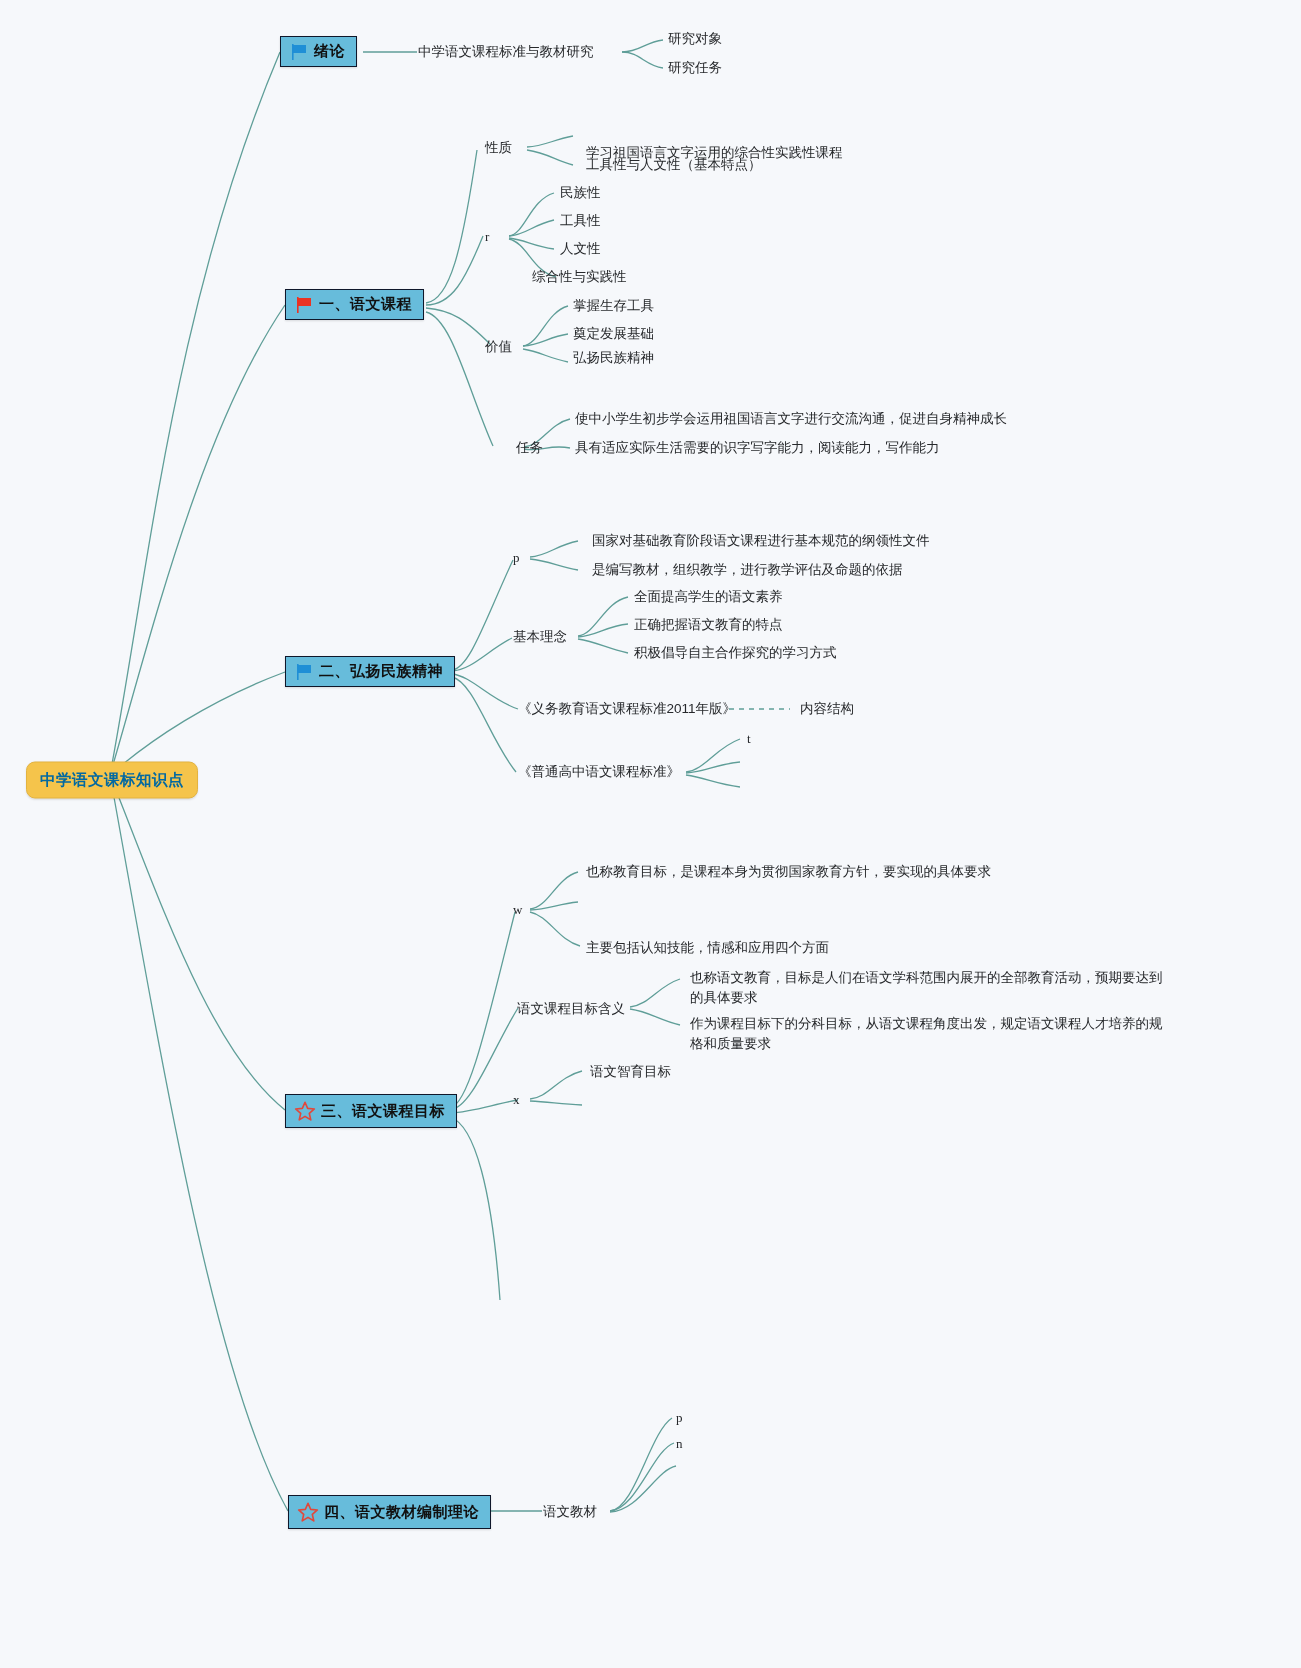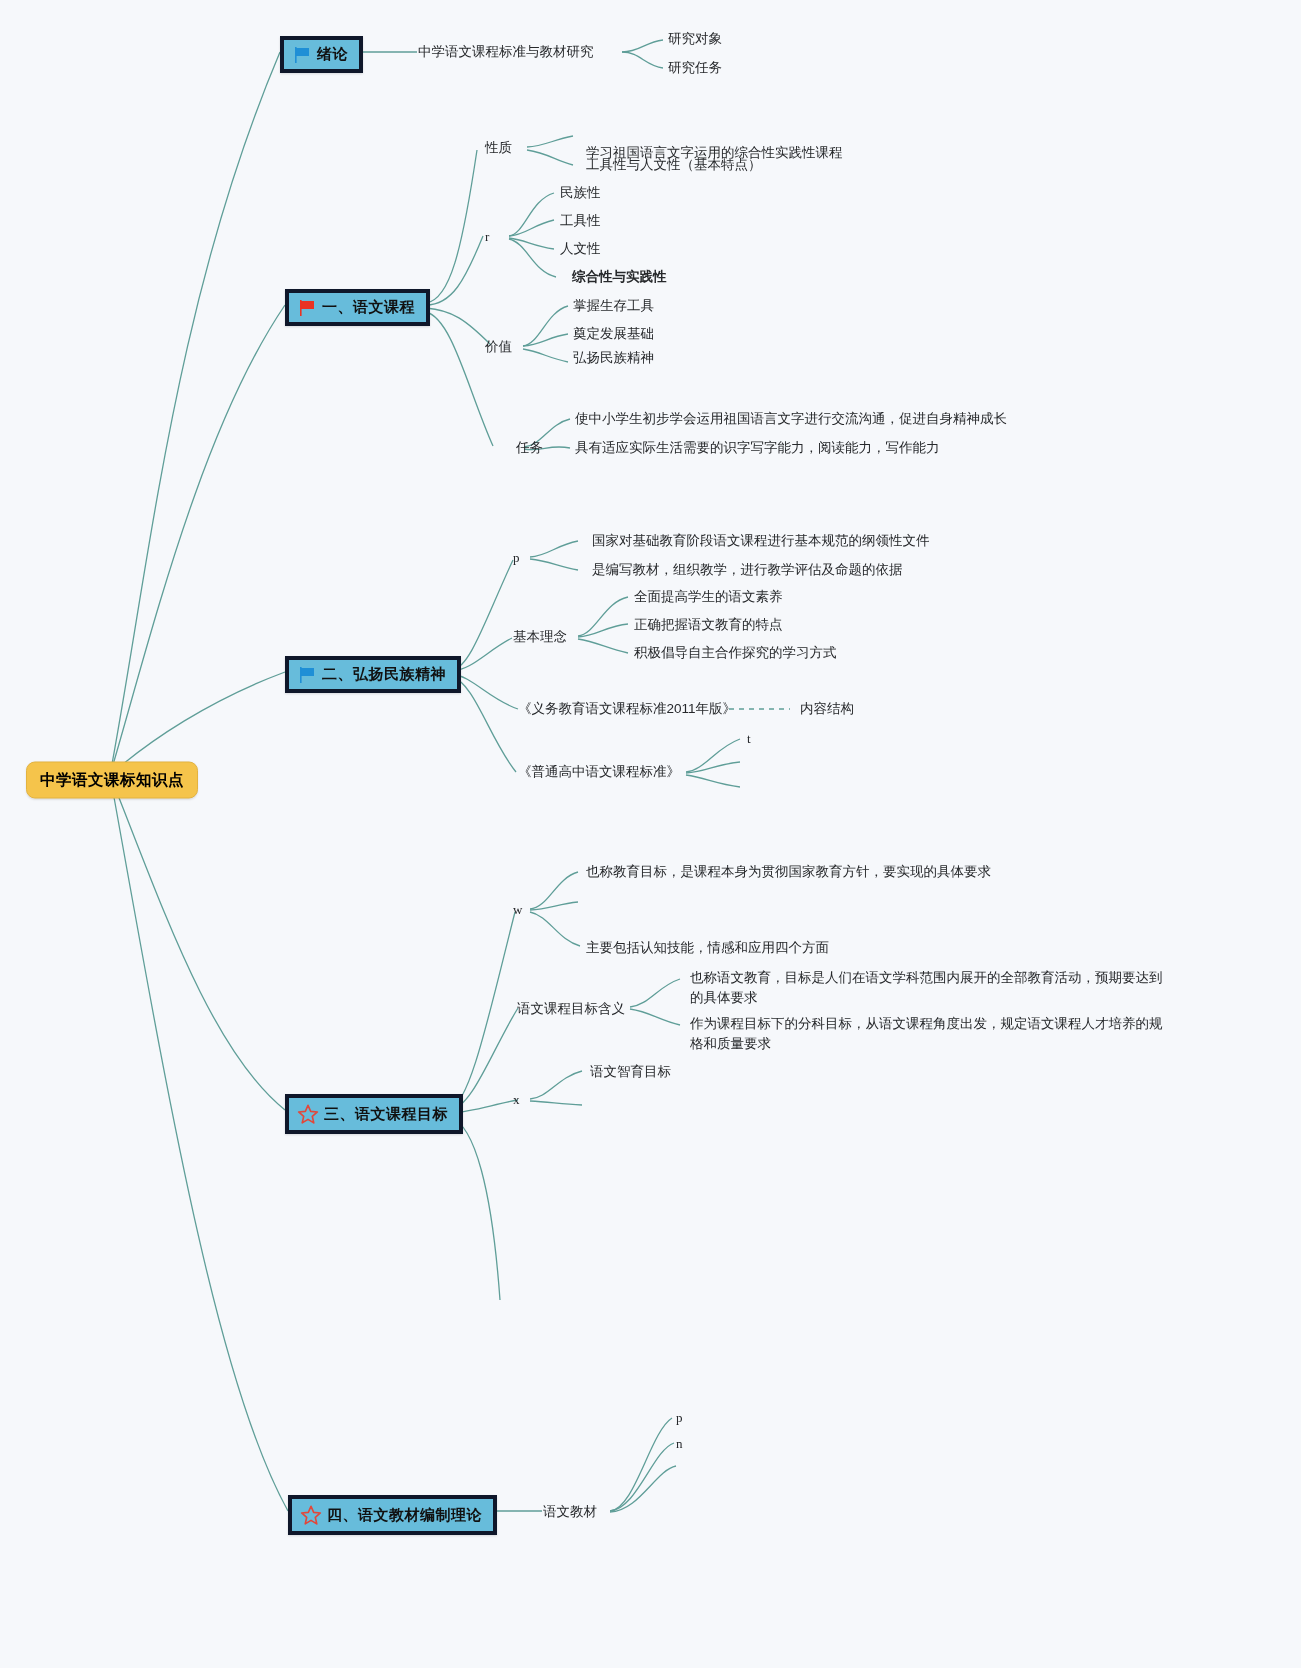--- a/index.html
+++ b/index.html
@@ -13,32 +13,32 @@
   svg.links{position:absolute;left:0;top:0;width:1301px;height:1668px;pointer-events:none;}
   svg.links path{fill:none;stroke:#5f9e98;stroke-width:1.3;}
 
   .node{position:absolute;white-space:nowrap;}
 
   
   .root{
     background:#f5c44b;
     border:1px solid #e3b340;
     border-radius:9px;
-    color:#000000;
+    color:#0369a1;
     font-size:15.5px;
     font-weight:bold;
     padding:7px 13px;
     letter-spacing:.5px;
     box-shadow:0 1px 2px rgba(0,0,0,.10);
   }
 
   
   .l1{
     background:#67bcdb;
-    border:4px solid #0f172a;
+    border:1px solid #0f172a;
     color:#111;
     font-size:15px;
     font-weight:bold;
     padding:5px 11px 5px 8px;
     display:flex;align-items:center;gap:5px;
     box-shadow:0 1px 2px rgba(0,0,0,.12);
   }
   .l1 .lbl{letter-spacing:.5px;}
 
   
@@ -156,21 +156,21 @@
   </div>
 
   <div class="node t" style="left:485px;top:138px;">性质</div>
   <div class="node t" style="left:586px;top:143px;">学习祖国语言文字运用的综合性实践性课程</div>
   <div class="node t" style="left:586px;top:155px;">工具性与人文性（基本特点）</div>
 
   <div class="node t lat" style="left:485px;top:227px;">r</div>
   <div class="node t" style="left:560px;top:183px;">民族性</div>
   <div class="node t" style="left:560px;top:211px;">工具性</div>
   <div class="node t" style="left:560px;top:239px;">人文性</div>
-  <div class="node t" style="left:572px;top:267px;font-weight:bold;">综合性与实践性</div>
+  <div class="node t" style="left:532px;top:267px;">综合性与实践性</div>
 
   <div class="node t" style="left:485px;top:337px;">价值</div>
   <div class="node t" style="left:573px;top:296px;">掌握生存工具</div>
   <div class="node t" style="left:573px;top:324px;">奠定发展基础</div>
   <div class="node t" style="left:573px;top:348px;text-align:center;">弘扬民族精神</div>
 
   <div class="node t" style="left:485px;top:438px;margin-left:31px;">任务</div>
   <div class="node t" style="left:575px;top:409px;">使中小学生初步学会运用祖国语言文字进行交流沟通，促进自身精神成长</div>
   <div class="node t" style="left:575px;top:438px;">具有适应实际生活需要的识字写字能力，阅读能力，写作能力</div>
 

